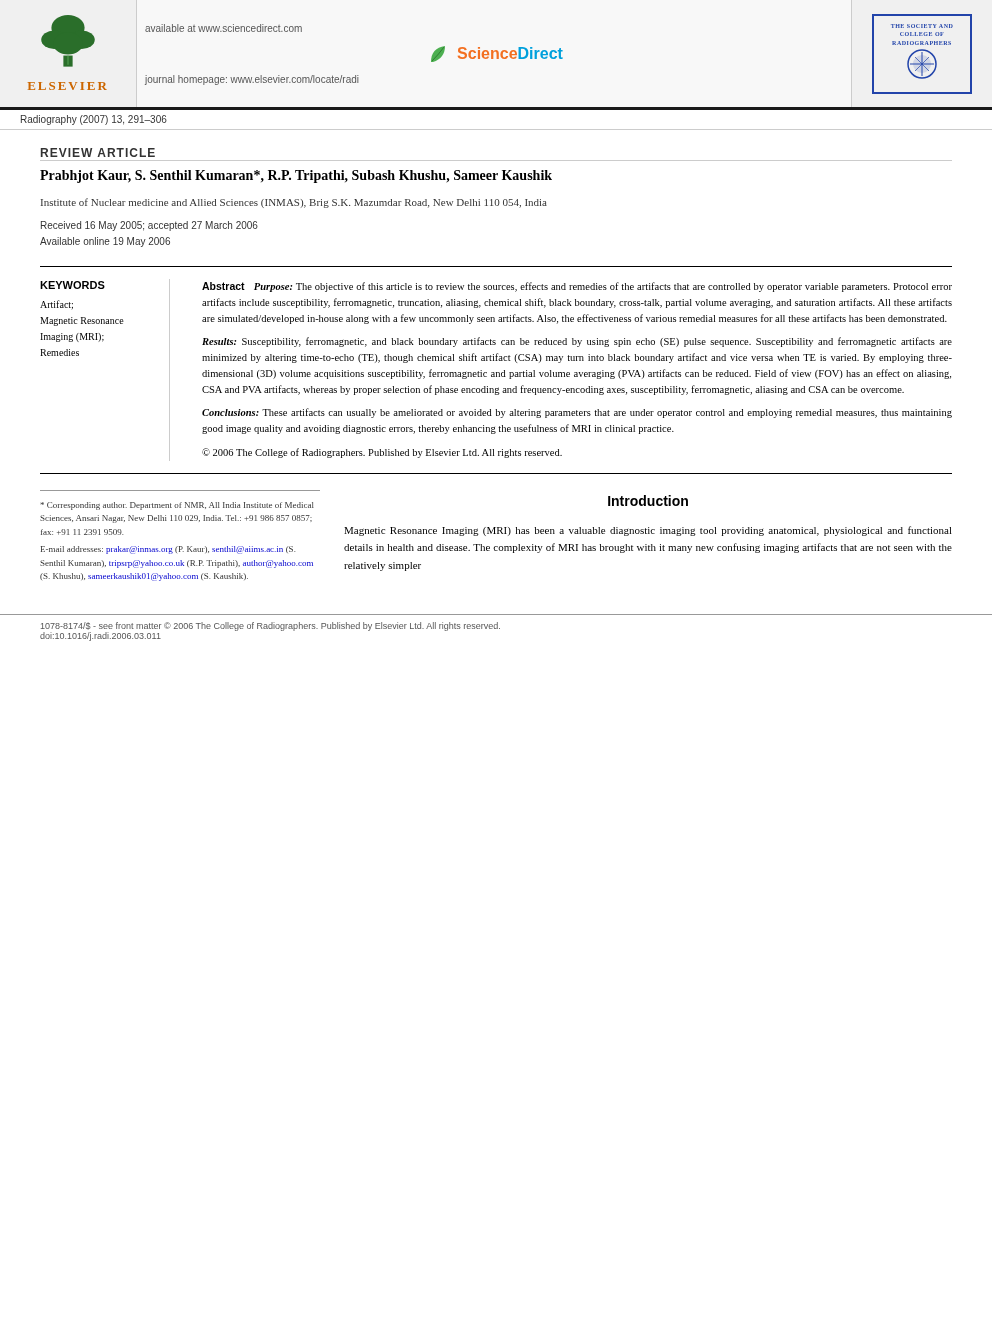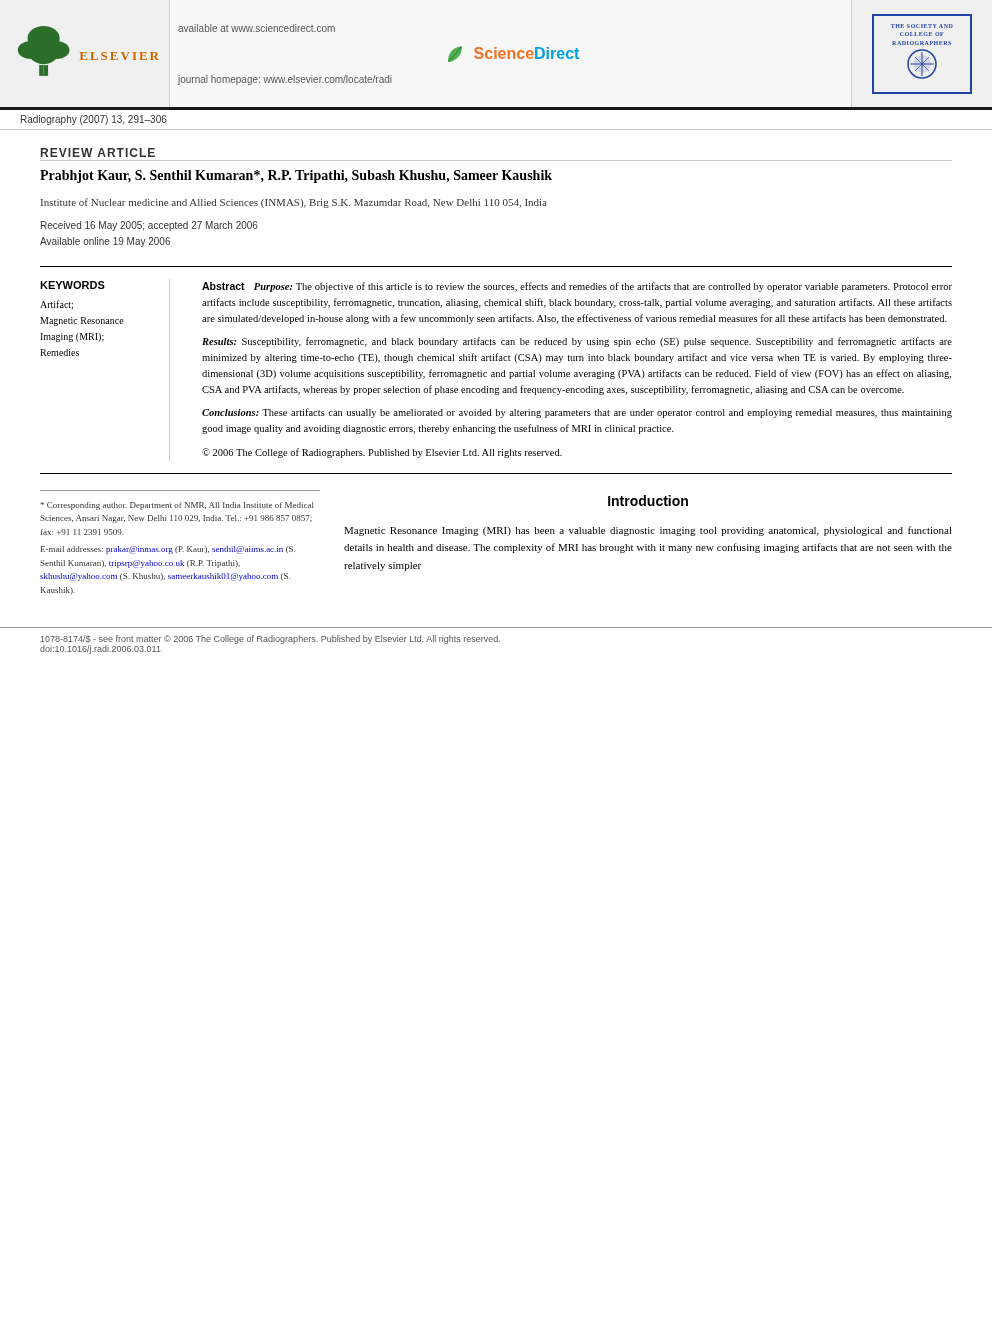--- a/index.html
+++ b/index.html
@@ -21,24 +21,24 @@
 
     
     .header-banner {
       display: flex;
       align-items: stretch;
       border-bottom: 3px solid #1a1a1a;
       height: 110px;
     }
 
     .elsevier-logo-section {
-      width: 170px;
+      width: 137px;
       background: #f0f0f0;
       display: flex;
-      flex-direction: row;
+      flex-direction: column;
       align-items: center;
       justify-content: center;
       border-right: 1px solid #ccc;
       padding: 8px;
     }
 
     .elsevier-tree {
       width: 80px;
       height: 60px;
     }
@@ -387,21 +387,21 @@
         <div class="footnote-line"></div>
         <p>* Corresponding author. Department of NMR, All India Institute of Medical Sciences, Ansari Nagar, New Delhi 110 029, India. Tel.: +91 986 857 0857; fax: +91 11 2391 9509.</p>
         <p style="margin-top:4px;">
           <span>E-mail addresses: </span>
           <a>prakar@inmas.org</a>
           <span> (P. Kaur), </span>
           <a>senthil@aiims.ac.in</a>
           <span> (S. Senthil Kumaran), </span>
           <a>tripsrp@yahoo.co.uk</a>
           <span> (R.P. Tripathi), </span>
-          <a>skhushu@yahoo.com</a>
+          <a>author@yahoo.com</a>
           <span> (S. Khushu), </span>
           <a>sameerkaushik01@yahoo.com</a>
           <span> (S. Kaushik).</span>
         </p>
       </div>
 
       <div class="intro-col">
         <div class="intro-title">Introduction</div>
         <p>Magnetic Resonance Imaging (MRI) has been a valuable diagnostic imaging tool providing anatomical, physiological and functional details in health and disease. The complexity of MRI has brought with it many new confusing imaging artifacts that are not seen with the relatively simpler</p>
       </div>

